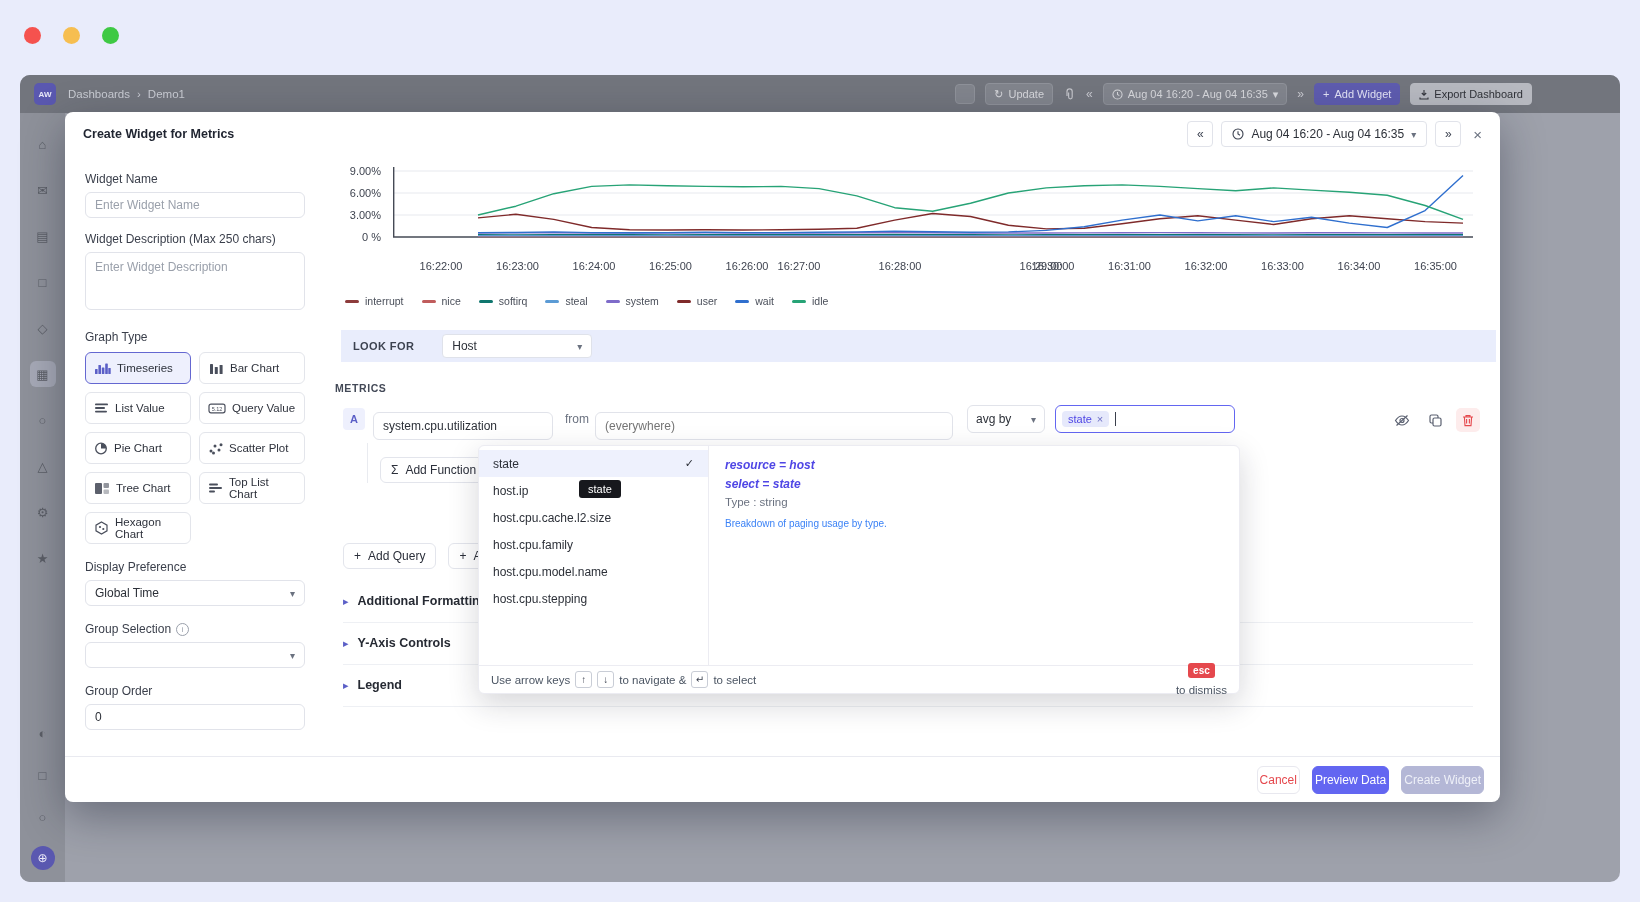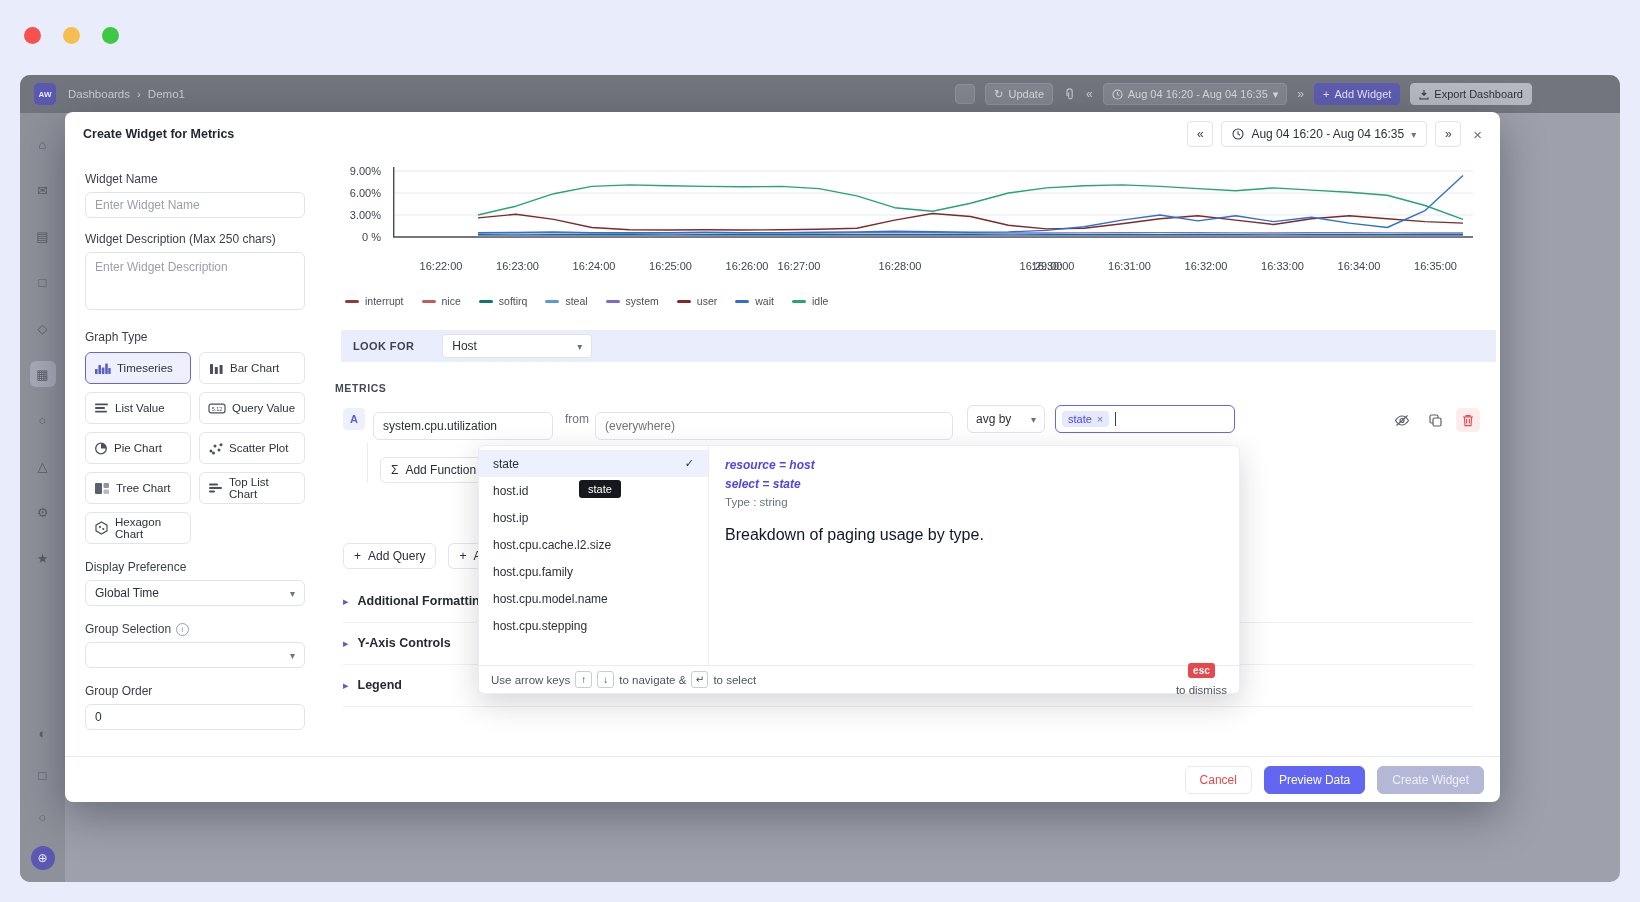--- a/index.html
+++ b/index.html
@@ -92,30 +92,30 @@
   .dropdown{position:absolute;left:413px;top:333px;width:760px;height:247px;background:#fff;border:1px solid #ececf2;border-radius:6px;box-shadow:0 10px 30px rgba(25,28,45,.18);z-index:40;display:flex;flex-direction:column;}
   .dd-body{display:flex;height:219px;}
   .dd-list{width:230px;border-right:1px solid #ececf2;padding-top:4px;box-sizing:border-box;position:relative;overflow:hidden;}
   .dd-item{height:27px;display:flex;align-items:center;justify-content:space-between;padding:0 14px;font-size:12px;color:#2c3038;box-sizing:border-box;}
   .dd-item.active{background:#eef1fd;}
   .dd-check{color:#2c3038;font-size:11px;}
   .dd-tooltip{position:absolute;left:100px;top:34px;background:#17181d;color:#fff;font-size:11px;padding:3px 9px;border-radius:3px;z-index:5;}
   .dd-detail{flex:1;padding:12px 16px;box-sizing:border-box;}
   .dd-res{font-size:12px;font-style:italic;font-weight:700;color:#4f46e5;margin-bottom:5px;}
   .dd-type{font-size:11.5px;color:#6b7280;margin-top:3px;}
-  .dd-desc{font-size:16px;color:#0f172a;margin-top:18px;}
+  .dd-desc{font-size:10px;color:#3b82f6;margin-top:10px;}
   .dd-foot{height:28px;border-top:1px solid #ececf2;display:flex;align-items:center;justify-content:space-between;padding:0 12px;box-sizing:border-box;}
   .hint-left{display:flex;align-items:center;gap:5px;font-size:11.5px;color:#4b5563;}
   .keycap{display:inline-flex;width:15px;height:15px;border:1px solid #c9cdd6;border-radius:3px;background:#fff;color:#3c4250;font-size:10px;align-items:center;justify-content:center;}
   .hint-right{display:flex;align-items:center;gap:6px;font-size:11.5px;color:#4b5563;flex-direction:column;}
   .esc-badge{background:#e5484d;color:#fff;font-size:10px;font-weight:700;padding:2px 5px;border-radius:3px;}
 
   
   .m-footer{position:absolute;left:0;right:0;bottom:0;height:46px;border-top:1px solid #e9eaf0;display:flex;align-items:center;justify-content:flex-end;gap:12px;padding-right:16px;box-sizing:border-box;}
-  .btn{height:28px;border-radius:6px;font-size:12px;display:flex;align-items:center;justify-content:center;padding:0 14px;box-sizing:border-box;}
+  .btn{height:28px;border-radius:6px;font-size:12px;display:flex;align-items:center;justify-content:center;padding:0 2px;box-sizing:border-box;}
   .btn-cancel{background:#fff;border:1px solid #e8e8ef;color:#e5484d;}
   .btn-primary{background:#6366f1;color:#fff;border:1px solid #6366f1;}
   .btn-disabled{background:#b4b7d6;color:#eef0f8;border:1px solid #b4b7d6;}
   svg{display:block;}
 </style>
 </head>
 <body>
 
 <div class="page">
 
@@ -486,23 +486,20 @@
 
     <div class="dropdown">
       <div class="dd-body">
         <div class="dd-list">
           <div class="dd-tooltip">state</div>
         <div class="dd-item active">
               <span>state</span>
               <span class="dd-check">✓</span>
             </div>
             <div class="dd-item">
-              <span>host.id</span>
-            </div>
-            <div class="dd-item">
               <span>host.ip</span>
             </div>
             <div class="dd-item">
               <span>host.cpu.cache.l2.size</span>
             </div>
             <div class="dd-item">
               <span>host.cpu.family</span>
             </div>
             <div class="dd-item">
               <span>host.cpu.model.name</span>

